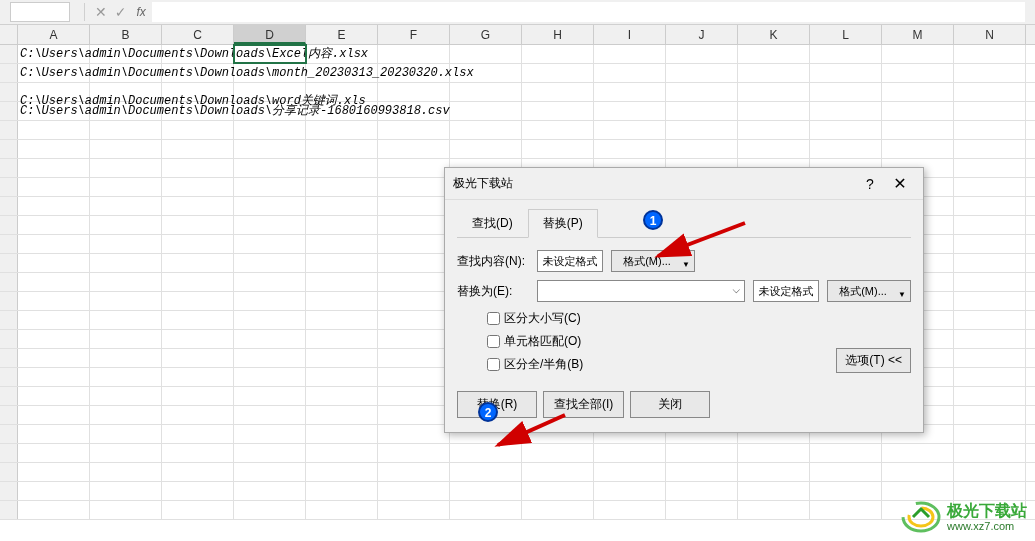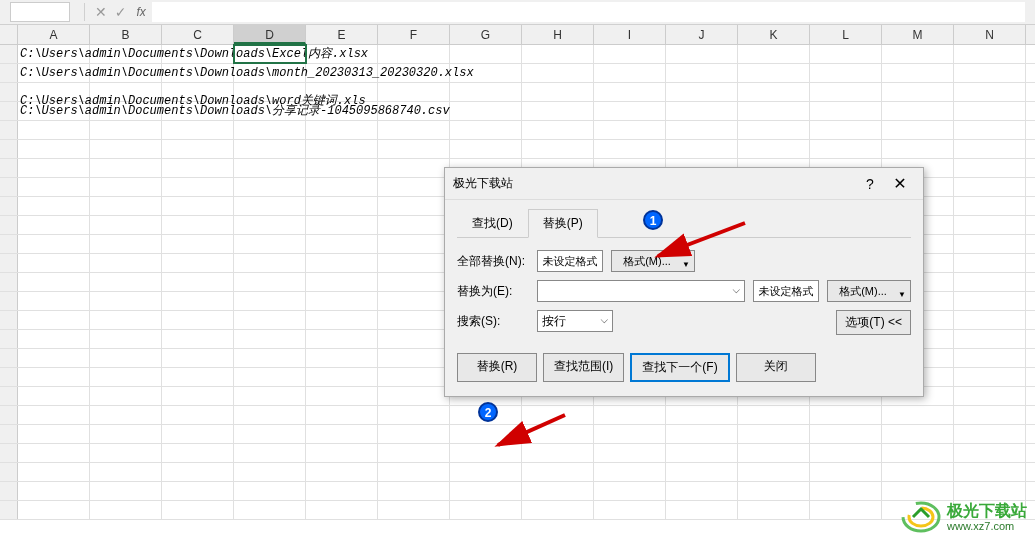--- a/index.html
+++ b/index.html
@@ -408,21 +408,21 @@
       <div class="cell" style="width: 72px;"></div>
       <div class="cell" style="width: 72px;"></div>
       <div class="cell" style="width: 72px;"></div>
       <div class="cell" style="width: 72px;"></div>
       <div class="cell" style="width: 72px;"></div>
       <div class="cell" style="width: 72px;"></div>
       <div class="cell" style="width: 72px;"></div>
       <div class="cell" style="width: 72px;"></div>
       <div class="cell" style="width: 72px;"></div>
     </div>
-    <div class="cell-content" style="top: 57px;">C:\Users\admin\Documents\Downloads\分享记录-1045095868740.csv</div>
+    <div class="cell-content" style="top: 57px;">C:\Users\admin\Documents\Downloads\分享记录-1680160993818.csv</div>
     <div class="grid-row">
       <div class="row-header"></div>
       <div class="cell" style="width: 72px;"></div>
       <div class="cell" style="width: 72px;"></div>
       <div class="cell" style="width: 72px;"></div>
       <div class="cell" style="width: 72px;"></div>
       <div class="cell" style="width: 72px;"></div>
       <div class="cell" style="width: 72px;"></div>
       <div class="cell" style="width: 72px;"></div>
       <div class="cell" style="width: 72px;"></div>
@@ -798,50 +798,57 @@
     <span class="dialog-help">?</span>
     <span class="dialog-close">✕</span>
   </div>
   <div class="dialog-body">
     <div class="tabs">
       <div class="tab">查找(D)</div>
       <div class="tab active">替换(P)</div>
     </div>
 
     <div class="form-row">
-      <span class="form-label">全部替换(N):</span>
+      <span class="form-label">查找内容(N):</span>
       <div class="format-box">未设定格式</div>
       <div class="format-btn">格式(M)...</div>
     </div>
 
     <div class="form-row">
       <span class="form-label">替换为(E):</span>
       <div class="combo">
           <span></span>
         </div>
       <div class="format-box">未设定格式</div>
       <div class="format-btn">格式(M)...</div>
     </div>
 
     <div class="options-row">
       <div class="options-left">
-        <div class="form-row" style="margin-bottom:0">
-          <span class="form-label">搜索(S):</span>
-          <div class="combo narrow">
-              <span>按行</span>
-            </div>
-        </div>
+      </div>
+      <div class="checkbox-group">
+        <label class="checkbox-row">
+          <input type="checkbox" style="">
+            <span>区分大小写(C)</span>
+        </label>
+        <label class="checkbox-row">
+          <input type="checkbox" style="">
+            <span>单元格匹配(O)</span>
+        </label>
+        <label class="checkbox-row">
+          <input type="checkbox" style="">
+            <span>区分全/半角(B)</span>
+        </label>
       </div>
       <div class="options-btn">选项(T) &lt;&lt;</div>
     </div>
 
     <div class="dialog-buttons">
       <div class="dlg-btn">替换(R)</div>
-      <div class="dlg-btn">查找范围(I)</div>
-      <div class="dlg-btn primary">查找下一个(F)</div>
+      <div class="dlg-btn">查找全部(I)</div>
       <div class="dlg-btn">关闭</div>
     </div>
   </div>
 </div>
 
 <div class="annotation-circle" style="left:643px; top:210px;">1</div>
 <svg class="arrow" style="left:650px; top:218px;" width="100" height="45">
   <defs>
       <marker id="ah1" markerWidth="10" markerHeight="10" refX="8" refY="3" orient="auto">
         <path d="M0,0 L0,6 L9,3 z" fill="#d00000"></path>

